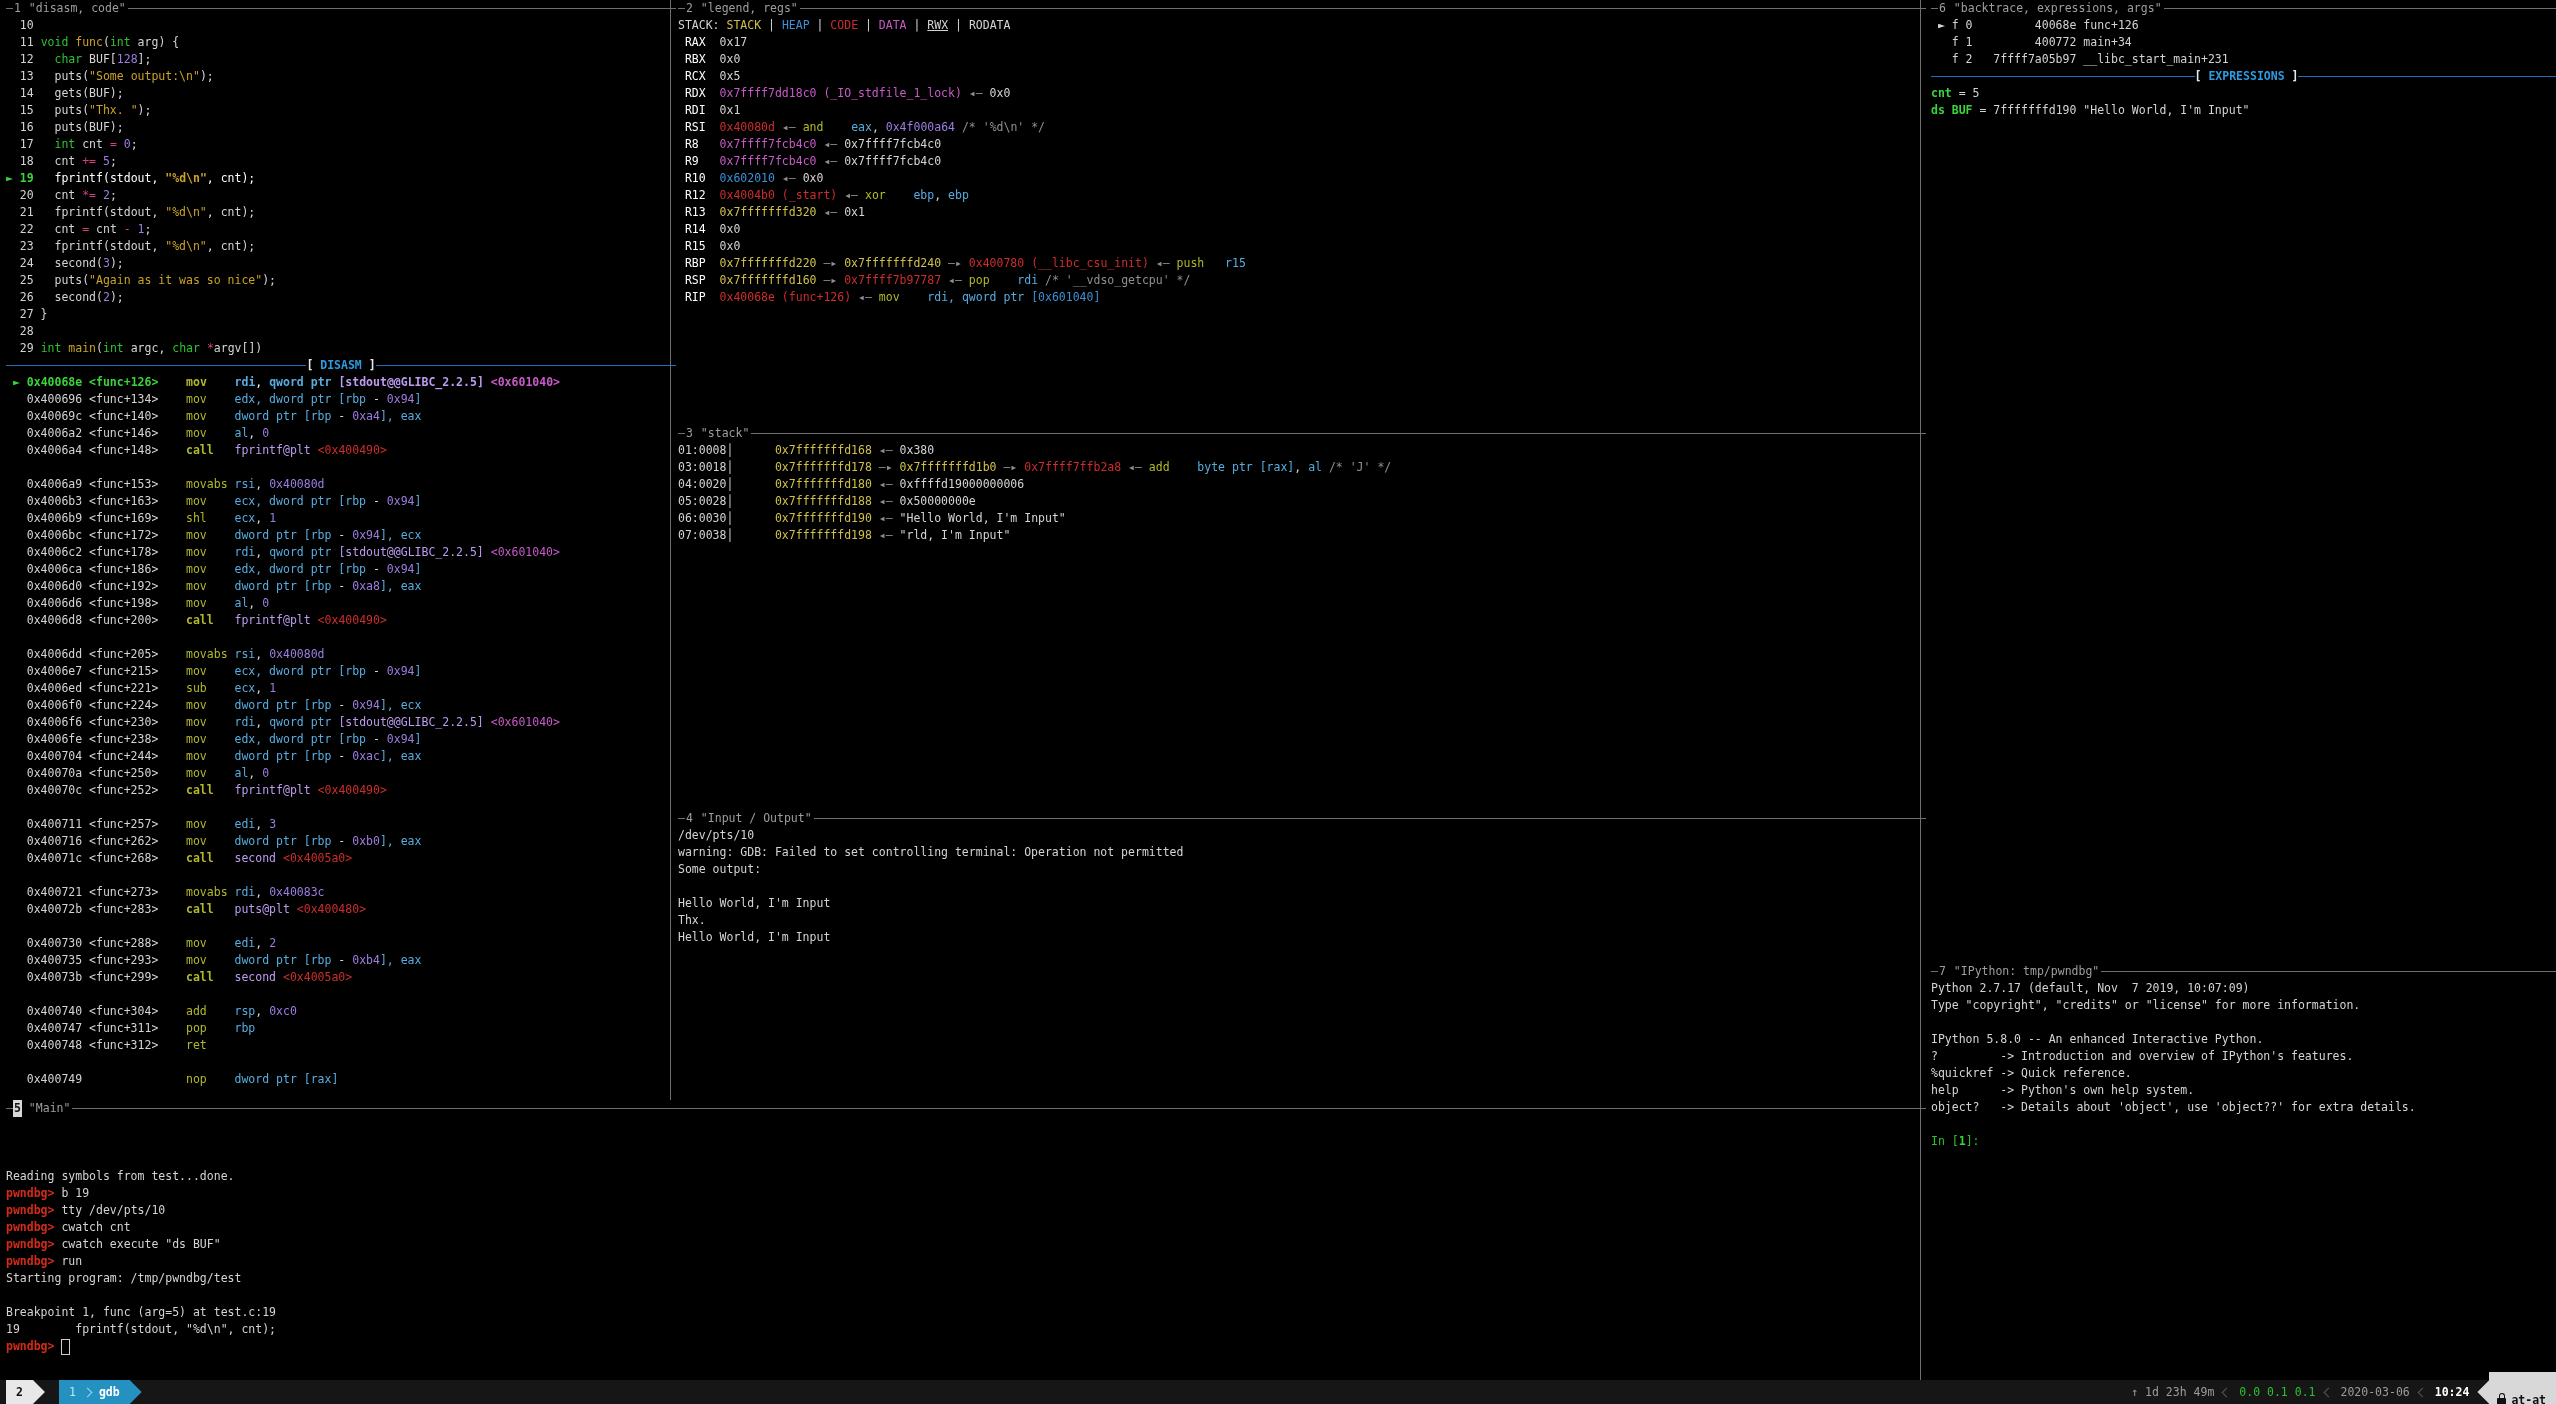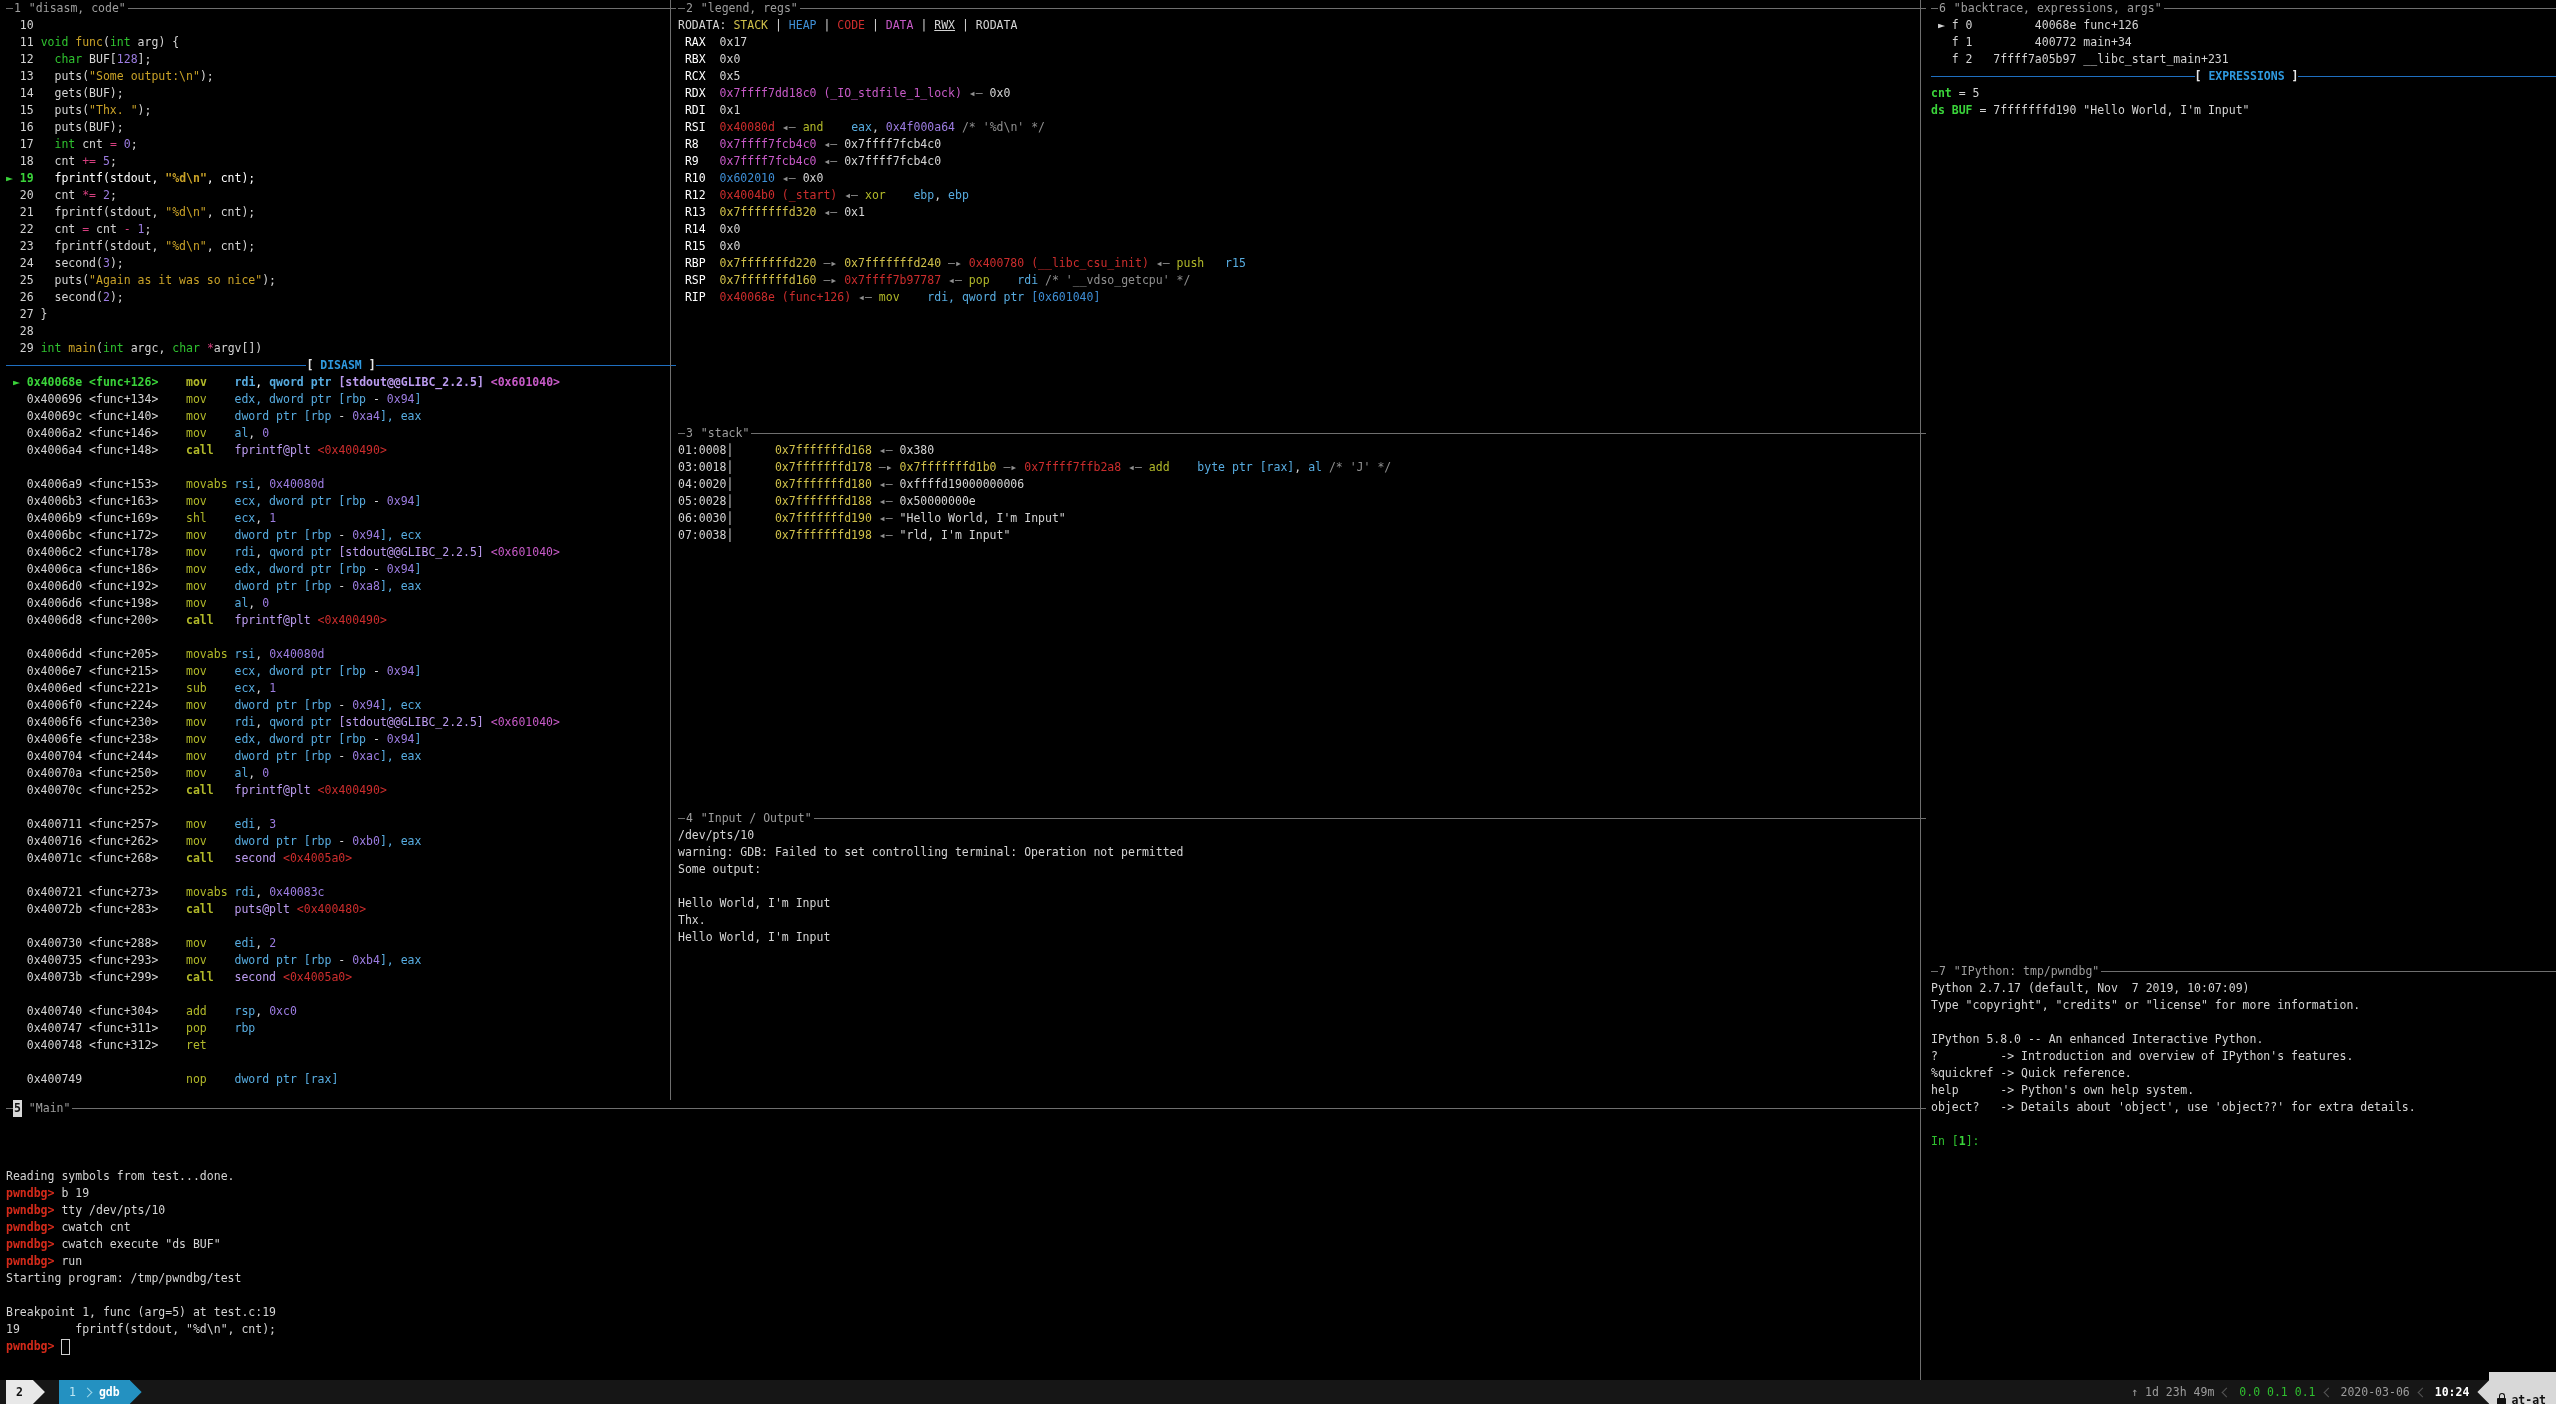--- a/index.html
+++ b/index.html
@@ -147,21 +147,21 @@
       <div class="line"><span class="w">   0x40073b &lt;func+299&gt;    </span><span class="ol bold">call</span><span class="w">   </span><span class="lv">second</span><span class="w"> </span><span class="r">&lt;0x4005a0&gt;</span></div>
       <div class="line"></div>
       <div class="line"><span class="w">   0x400740 &lt;func+304&gt;    </span><span class="ol">add</span><span class="w">    </span><span class="c">rsp</span><span class="w">, </span><span class="v">0xc0</span></div>
       <div class="line"><span class="w">   0x400747 &lt;func+311&gt;    </span><span class="ol">pop</span><span class="w">    </span><span class="c">rbp</span></div>
       <div class="line"><span class="w">   0x400748 &lt;func+312&gt;    </span><span class="ol">ret</span></div>
       <div class="line"></div>
       <div class="line"><span class="w">   0x400749               </span><span class="ol">nop</span><span class="w">    </span><span class="c">dword ptr [rax]</span></div>
     </div>
     <div class="pane" style="left: 672px; top: 0px; width: 1248px; height: 425px; padding-left: 6px;">
       <div class="borderrow"><span class="hl short"></span><span class="pnum">2</span><span class="plbl"> "legend, regs"</span><span class="hl fill"></span></div>
-      <div class="line"><span class="w">RODATA: </span><span class="y">STACK</span><span class="w"> | </span><span class="b">HEAP</span><span class="w"> | </span><span class="r">CODE</span><span class="w"> | </span><span class="m">DATA</span><span class="w"> | </span><span class="w u">RWX</span><span class="w"> | </span><span class="w">RODATA</span></div>
+      <div class="line"><span class="w">STACK: </span><span class="y">STACK</span><span class="w"> | </span><span class="b">HEAP</span><span class="w"> | </span><span class="r">CODE</span><span class="w"> | </span><span class="m">DATA</span><span class="w"> | </span><span class="w u">RWX</span><span class="w"> | </span><span class="w">RODATA</span></div>
       <div class="line"><span class="wb"> RAX  </span><span class="w">0x17</span></div>
       <div class="line"><span class="wb"> RBX  </span><span class="w">0x0</span></div>
       <div class="line"><span class="wb"> RCX  </span><span class="w">0x5</span></div>
       <div class="line"><span class="wb"> RDX  </span><span class="m">0x7ffff7dd18c0 (_IO_stdfile_1_lock)</span><span class="gy"> ◂— </span><span class="w">0x0</span></div>
       <div class="line"><span class="wb"> RDI  </span><span class="w">0x1</span></div>
       <div class="line"><span class="wb"> RSI  </span><span class="r">0x40080d</span><span class="gy"> ◂— </span><span class="ol">and</span><span class="w">    </span><span class="c">eax</span><span class="w">, </span><span class="v">0x4f000a64</span><span class="gy"> /* '%d\n' */</span></div>
       <div class="line"><span class="wb"> R8   </span><span class="m">0x7ffff7fcb4c0</span><span class="gy"> ◂— </span><span class="w">0x7ffff7fcb4c0</span></div>
       <div class="line"><span class="wb"> R9   </span><span class="m">0x7ffff7fcb4c0</span><span class="gy"> ◂— </span><span class="w">0x7ffff7fcb4c0</span></div>
       <div class="line"><span class="wb"> R10  </span><span class="b">0x602010</span><span class="gy"> ◂— </span><span class="w">0x0</span></div>
       <div class="line"><span class="wb"> R12  </span><span class="r">0x4004b0 (_start)</span><span class="gy"> ◂— </span><span class="ol">xor</span><span class="w">    </span><span class="c">ebp</span><span class="w">, </span><span class="c">ebp</span></div>

